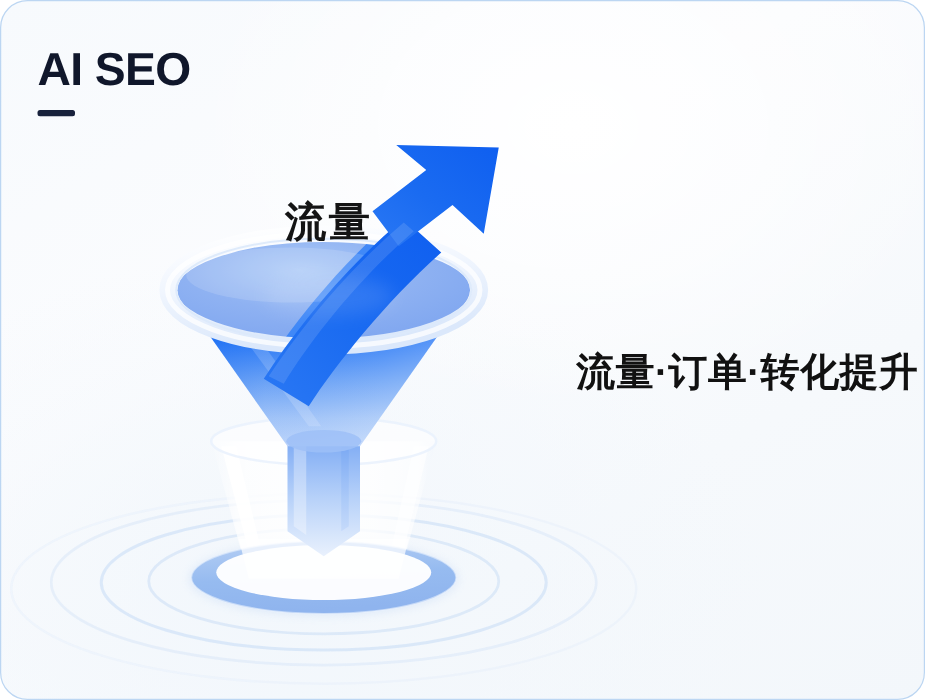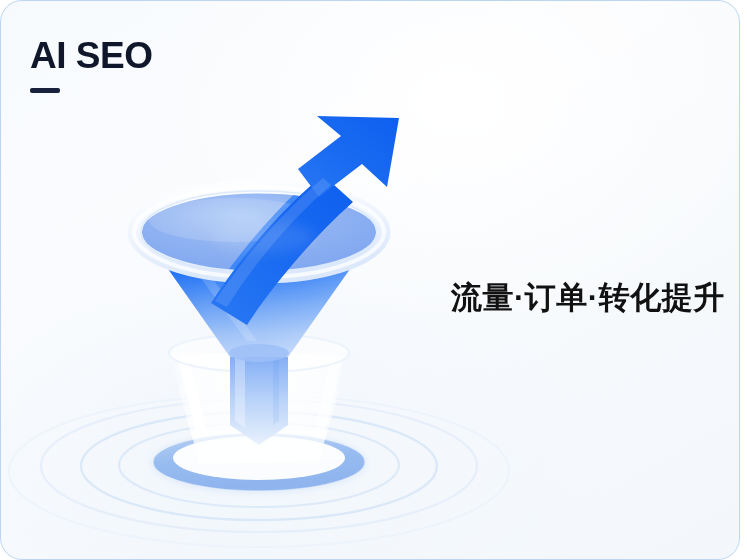--- a/index.html
+++ b/index.html
@@ -40,21 +40,21 @@
     margin-top: 14px;
     width: 30px;
     height: 5px;
     border-radius: 2px;
     background: #18223c;
   }
 
   
   .tagline {
     position: absolute;
-    left: 450px;
+    left: 460px;
     top: 276px;
     font-size: 31px;
     font-weight: bold;
     color: #111111;
     letter-spacing: 0.5px;
     white-space: nowrap;
   }
 
   
   #art {
@@ -241,15 +241,16 @@
                L 297 168
                L 340 135
                L 316 115 Z" fill="url(#arrowGrad)"></path>
 
       <path d="M 214 300 C 240 261 276 216 322 177 L 330 184 C 286 222 248 270 226 306 Z" fill="#ffffff" opacity="0.12"></path>
     </g>
 
     <ellipse cx="262" cy="236" rx="52" ry="16" fill="#ffffff" opacity="0.10" filter="url(#glowBlur)"></ellipse>
   </svg>
 
+  <div class="art-label label-traffic">流量</div>
 
 
 </div>
 
 </body></html>

